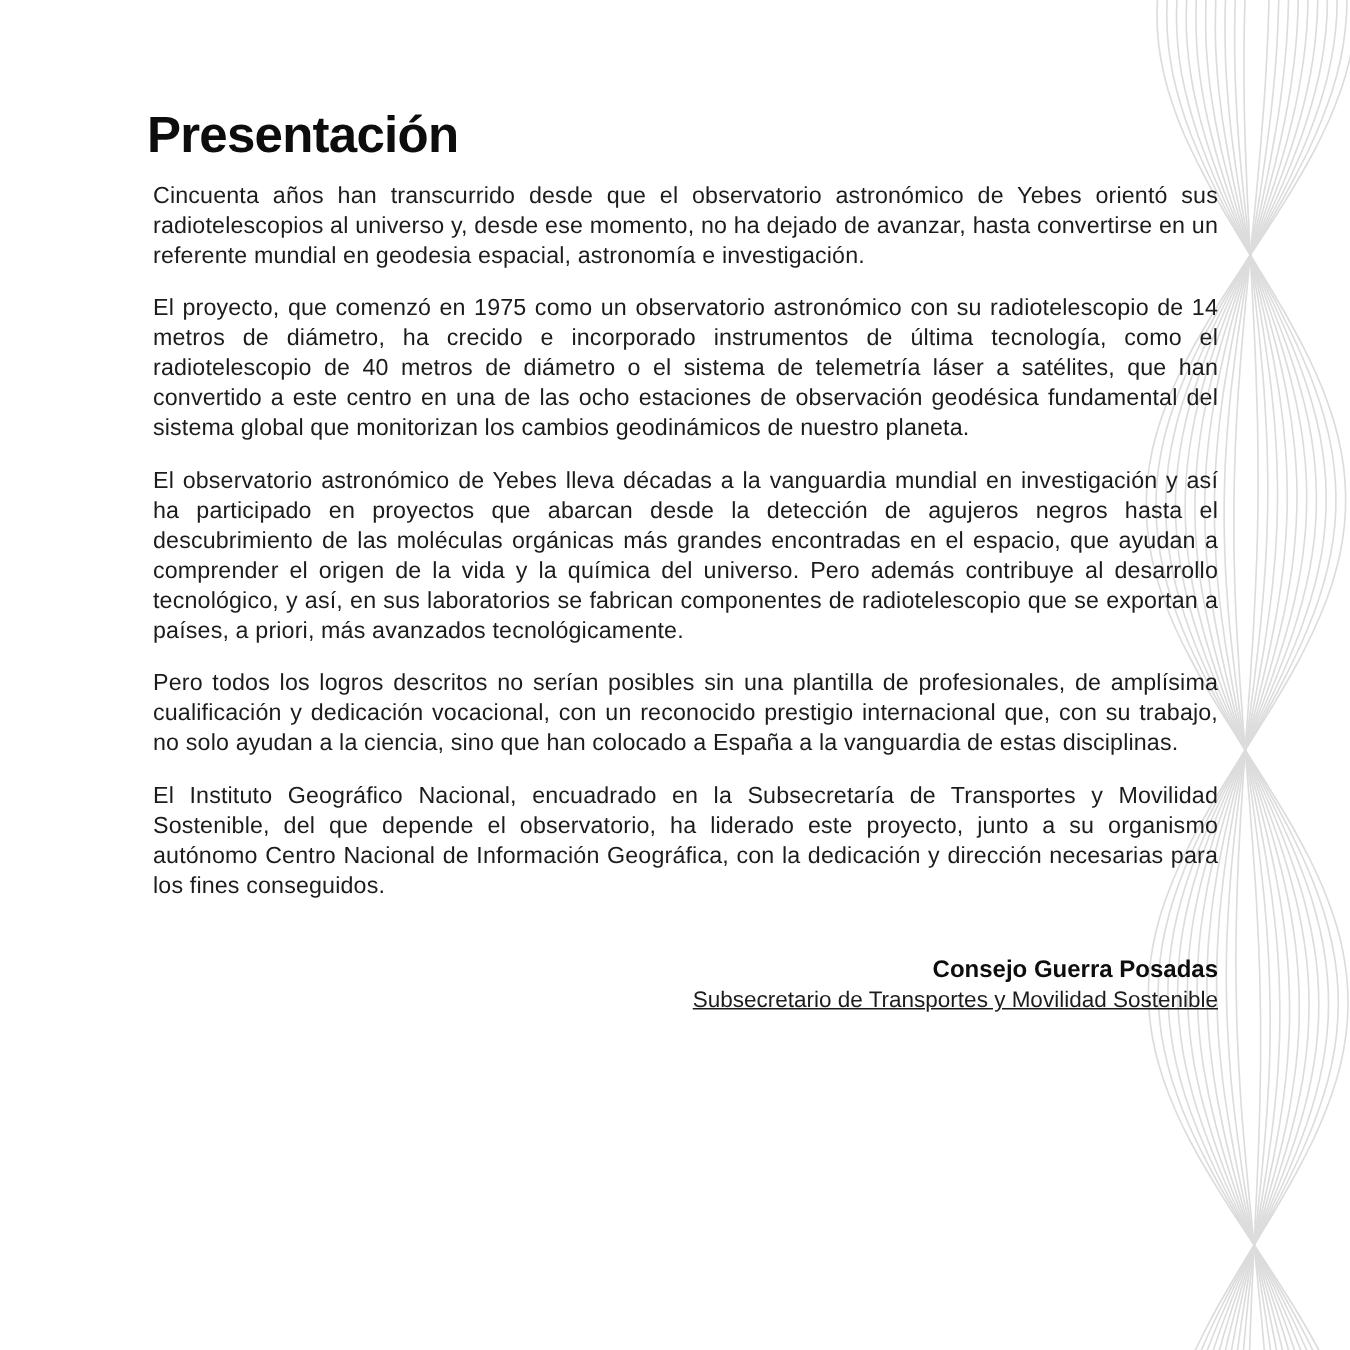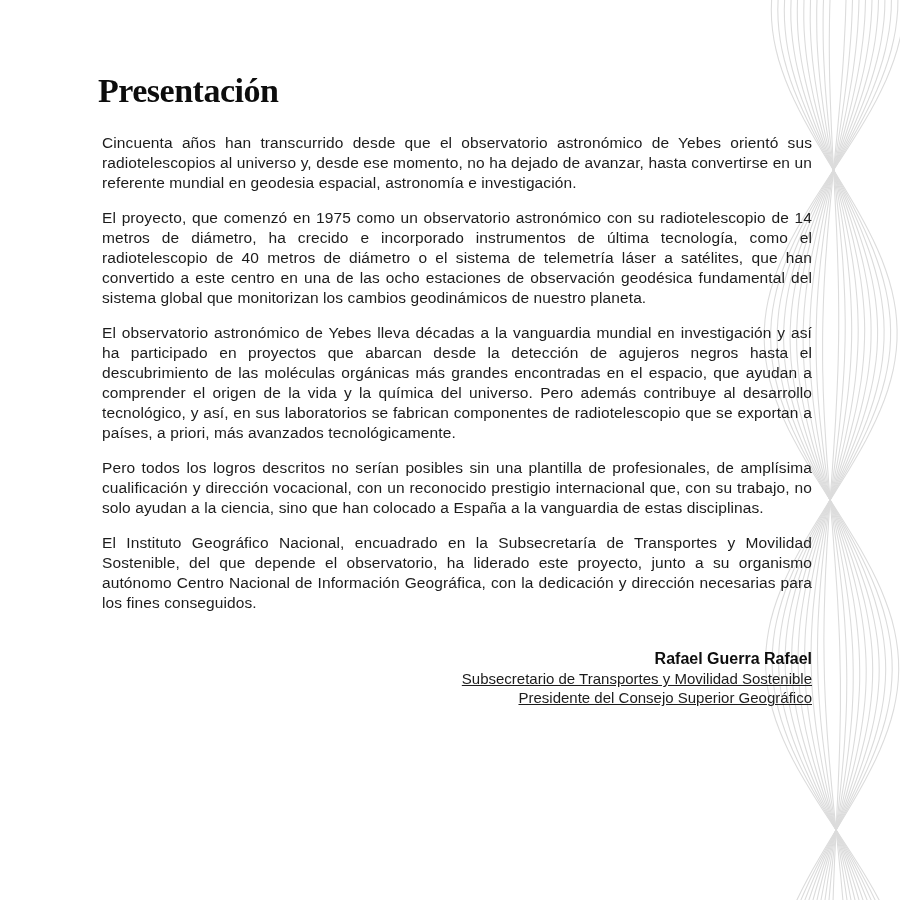--- a/index.html
+++ b/index.html
@@ -30,23 +30,22 @@
     left: 98px;
     top: 72px;
     width: 714px;
     z-index: 2;
   }
   .page-title {
     font-size: 34px;
     font-weight: 800;
     letter-spacing: -0.5px;
     color: #0d0d0d;
-    margin: 0 0 24px 0;
+    margin: 0 0 12px 0;
     line-height: 1.1;
-    font-family: Liberation Serif, serif;
   }
   .body-paragraph {
     font-size: 15.5px;
     line-height: 20px;
     color: #1c1c1c;
     text-align: justify;
     hyphens: none;
     margin: 0 0 15px 4px;
     letter-spacing: 0.1px;
   }
@@ -94,23 +93,22 @@
       <path d="M897.7,-10 L897.9,0 L897.7,10 L896.8,20 L895.5,30 L893.6,40 L891.2,50 L888.3,60 L884.9,70 L881.1,80 L876.9,90 L872.4,100 L867.4,110 L862.2,120 L856.8,130 L851.1,140 L845.4,150 L839.5,160 L833.5,170 L827.6,180 L821.7,190 L816.0,200 L810.3,210 L804.9,220 L799.8,230 L795.0,240 L790.5,250 L786.4,260 L782.7,270 L779.4,280 L776.6,290 L774.4,300 L772.6,310 L771.4,320 L770.8,330 L770.7,340 L771.1,350 L772.1,360 L773.6,370 L775.7,380 L778.2,390 L781.2,400 L784.7,410 L788.6,420 L792.9,430 L797.6,440 L802.5,450 L807.7,460 L813.1,470 L818.7,480 L824.4,490 L830.1,500 L835.9,510 L841.6,520 L847.2,530 L852.7,540 L858.0,550 L863.0,560 L867.8,570 L872.2,580 L876.3,590 L879.9,600 L883.2,610 L885.9,620 L888.2,630 L890.0,640 L891.3,650 L892.0,660 L892.2,670 L891.8,680 L891.0,690 L889.6,700 L887.7,710 L885.3,720 L882.4,730 L879.1,740 L875.4,750 L871.3,760 L866.9,770 L862.2,780 L857.3,790 L852.2,800 L846.9,810 L841.5,820 L836.1,830 L830.6,840 L825.3,850 L820.0,860 L814.9,870 L809.9,880 L805.3,890 L800.9,900 L796.9,910" fill="none" stroke="#dcdcdc" stroke-width="1.1"></path>
       <path d="M904.1,-10 L904.4,0 L904.1,10 L903.3,20 L901.8,30 L899.7,40 L897.1,50 L893.9,60 L890.2,70 L886.1,80 L881.4,90 L876.4,100 L871.0,110 L865.2,120 L859.2,130 L853.0,140 L846.6,150 L840.1,160 L833.5,170 L827.0,180 L820.5,190 L814.1,200 L807.9,210 L802.0,220 L796.3,230 L790.9,240 L786.0,250 L781.4,260 L777.4,270 L773.8,280 L770.7,290 L768.2,300 L766.3,310 L765.0,320 L764.3,330 L764.2,340 L764.7,350 L765.8,360 L767.5,370 L769.7,380 L772.6,390 L776.0,400 L779.8,410 L784.2,420 L788.9,430 L794.1,440 L799.5,450 L805.3,460 L811.3,470 L817.5,480 L823.8,490 L830.1,500 L836.5,510 L842.8,520 L849.0,530 L855.1,540 L861.0,550 L866.5,560 L871.8,570 L876.7,580 L881.2,590 L885.2,600 L888.8,610 L891.9,620 L894.4,630 L896.3,640 L897.7,650 L898.5,660 L898.7,670 L898.3,680 L897.3,690 L895.7,700 L893.6,710 L890.9,720 L887.7,730 L884.0,740 L879.9,750 L875.4,760 L870.4,770 L865.2,780 L859.7,790 L854.0,800 L848.1,810 L842.1,820 L836.1,830 L830.0,840 L824.0,850 L818.2,860 L812.4,870 L807.0,880 L801.8,890 L796.9,900 L792.4,910" fill="none" stroke="#dcdcdc" stroke-width="1.1"></path>
     </svg>
 
   <div class="content">
     <h1 class="page-title">Presentación</h1>
 
     <p class="body-paragraph">Cincuenta años han transcurrido desde que el observatorio astronómico de Yebes orientó sus radiotelescopios al universo y, desde ese momento, no ha dejado de avanzar, hasta convertirse en un referente mundial en geodesia espacial, astronomía e investigación.</p>
     <p class="body-paragraph">El proyecto, que comenzó en 1975 como un observatorio astronómico con su radiotelescopio de 14 metros de diámetro, ha crecido e incorporado instrumentos de última tecnología, como el radiotelescopio de 40 metros de diámetro o el sistema de telemetría láser a satélites, que han convertido a este centro en una de las ocho estaciones de observación geodésica fundamental del sistema global que monitorizan los cambios geodinámicos de nuestro planeta.</p>
     <p class="body-paragraph">El observatorio astronómico de Yebes lleva décadas a la vanguardia mundial en investigación y así ha participado en proyectos que abarcan desde la detección de agujeros negros hasta el descubrimiento de las moléculas orgánicas más grandes encontradas en el espacio, que ayudan a comprender el origen de la vida y la química del universo. Pero además contribuye al desarrollo tecnológico, y así, en sus laboratorios se fabrican componentes de radiotelescopio que se exportan a países, a priori, más avanzados tecnológicamente.</p>
-    <p class="body-paragraph">Pero todos los logros descritos no serían posibles sin una plantilla de profesionales, de amplísima cualificación y dirección vocacional, con un reconocido prestigio internacional que, con su trabajo, no solo ayudan a la ciencia, sino que han colocado a España a la vanguardia de estas disciplinas.</p>
+    <p class="body-paragraph">Pero todos los logros descritos no serían posibles sin una plantilla de profesionales, de amplísima cualificación y dedicación vocacional, con un reconocido prestigio internacional que, con su trabajo, no solo ayudan a la ciencia, sino que han colocado a España a la vanguardia de estas disciplinas.</p>
     <p class="body-paragraph">El Instituto Geográfico Nacional, encuadrado en la Subsecretaría de Transportes y Movilidad Sostenible, del que depende el observatorio, ha liderado este proyecto, junto a su organismo autónomo Centro Nacional de Información Geográfica, con la dedicación y dirección necesarias para los fines conseguidos.</p>
 
     <div class="signature">
-      <div class="signature-name">Rafael Guerra Rafael</div>
+      <div class="signature-name">Consejo Guerra Posadas</div>
       <div class="signature-role">Subsecretario de Transportes y Movilidad Sostenible</div>
-      <div class="signature-role">Presidente del Consejo Superior Geográfico</div>
     </div>
   </div>
 
 </div>
 
 </body></html>

